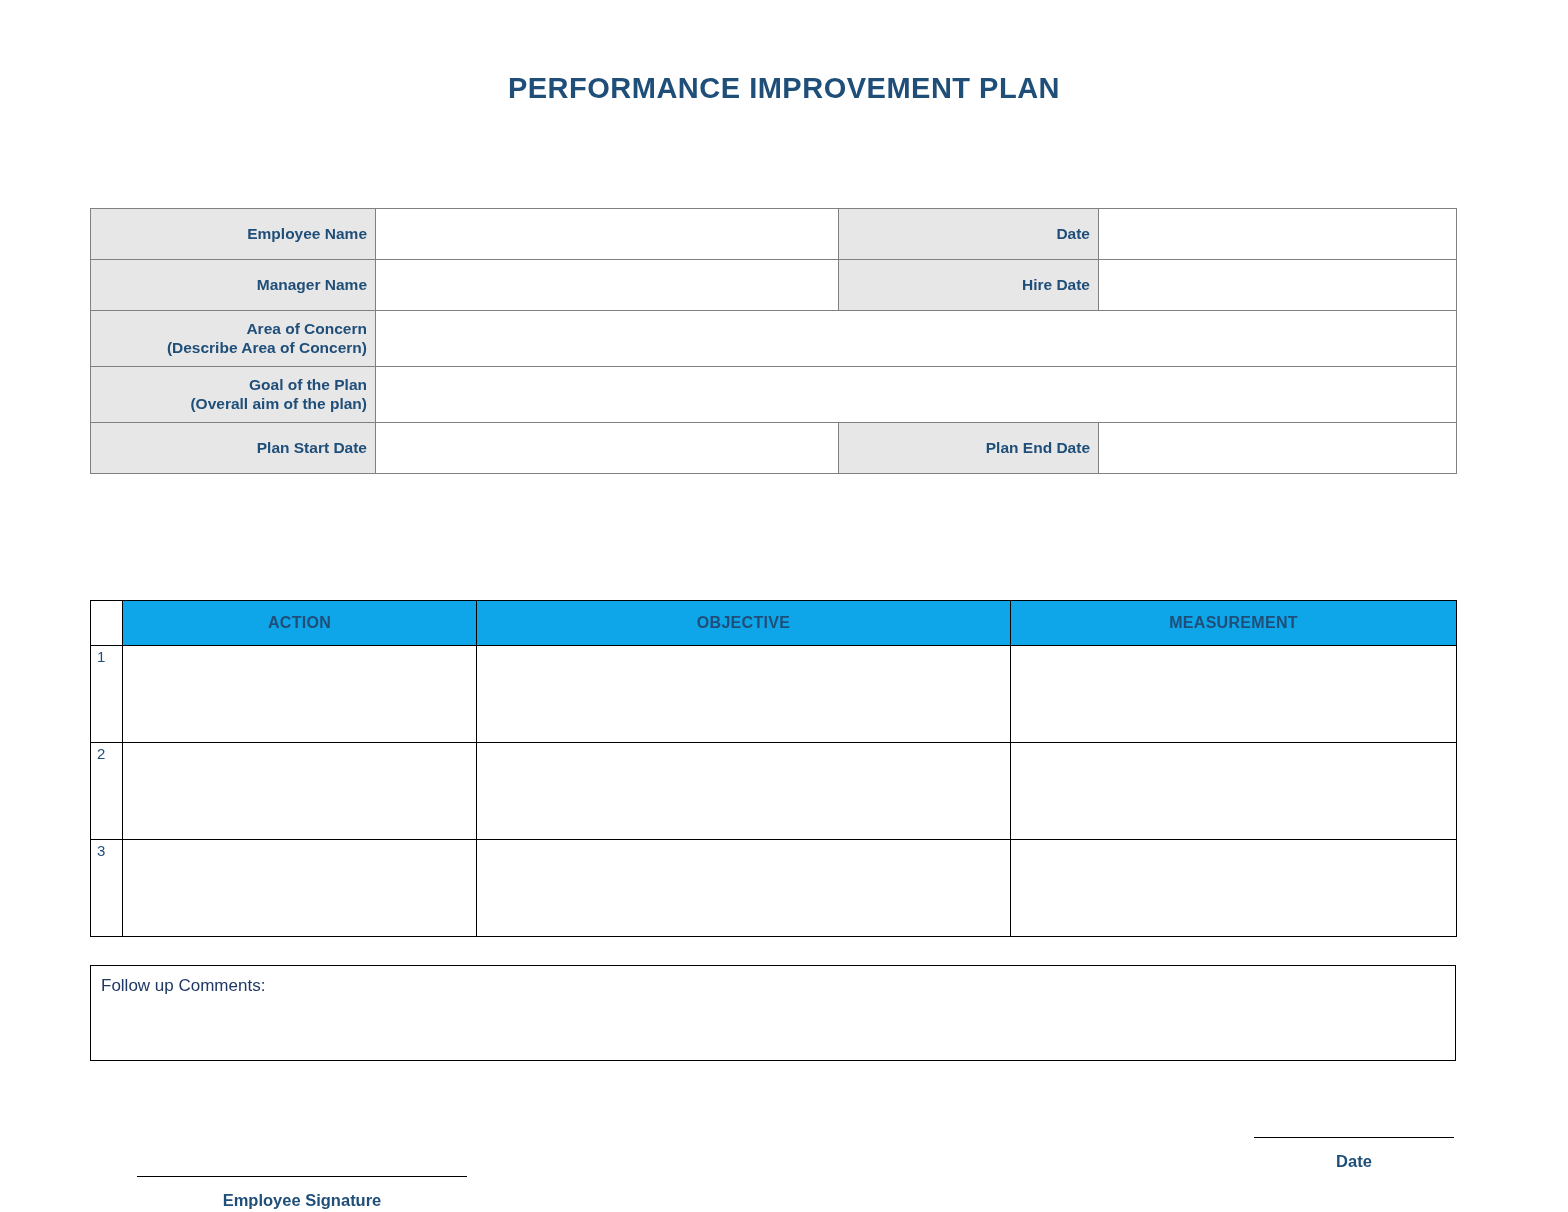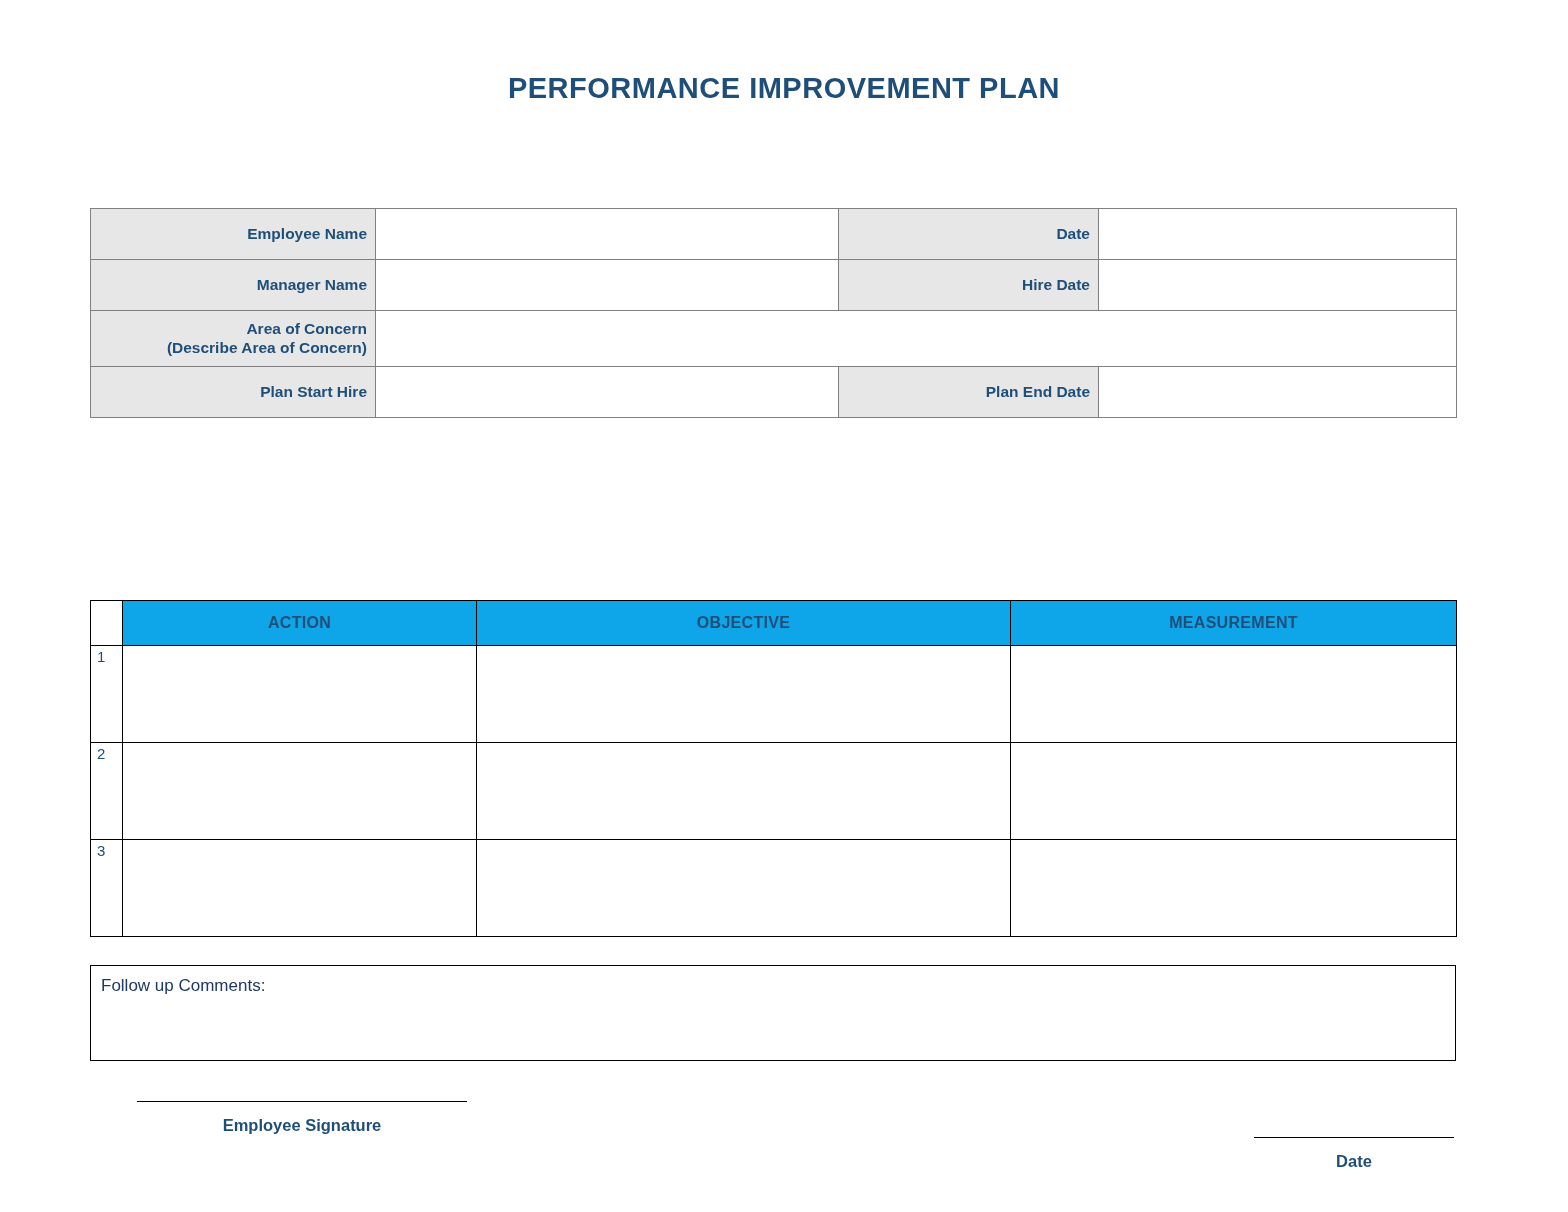--- a/index.html
+++ b/index.html
@@ -141,21 +141,21 @@
   .sig .line {
     border-top: 1.5px solid #000000;
     width: 330px;
     height: 0;
   }
   .sig .cap {
     margin-top: 14px;
     text-align: center;
     width: 330px;
   }
-  .sig-employee { left: 137px; top: 1029px; }
+  .sig-employee { left: 137px; top: 1104px; }
   .sig-manager  { left: 640px; top: 1065px; }
   .sig-date     { left: 1254px; top: 1065px; }
   .sig-date .line { width: 200px; }
   .sig-date .cap  { width: 200px; }
 </style>
 </head>
 <body>
 
 <div class="page">
 
@@ -182,21 +182,28 @@
         <td class="val"></td>
       </tr>
       <tr>
         <td class="lbl tall-lbl">
           <div>Area of Concern</div>
           <div>(Describe Area of Concern)</div>
         </td>
         <td class="val tall-val" colspan="3"></td>
       </tr>
       <tr>
-        <td class="lbl">Plan Start Hire</td>
+        <td class="lbl tall-lbl">
+          <div>Goal of the Plan</div>
+          <div>(Overall aim of the plan)</div>
+        </td>
+        <td class="val tall-val" colspan="3"></td>
+      </tr>
+      <tr>
+        <td class="lbl">Plan Start Date</td>
         <td class="val"></td>
         <td class="lbl">Plan End Date</td>
         <td class="val"></td>
       </tr>
     </tbody>
   </table>
 
   <table class="action-table">
     <colgroup>
       <col style="width:32px">

